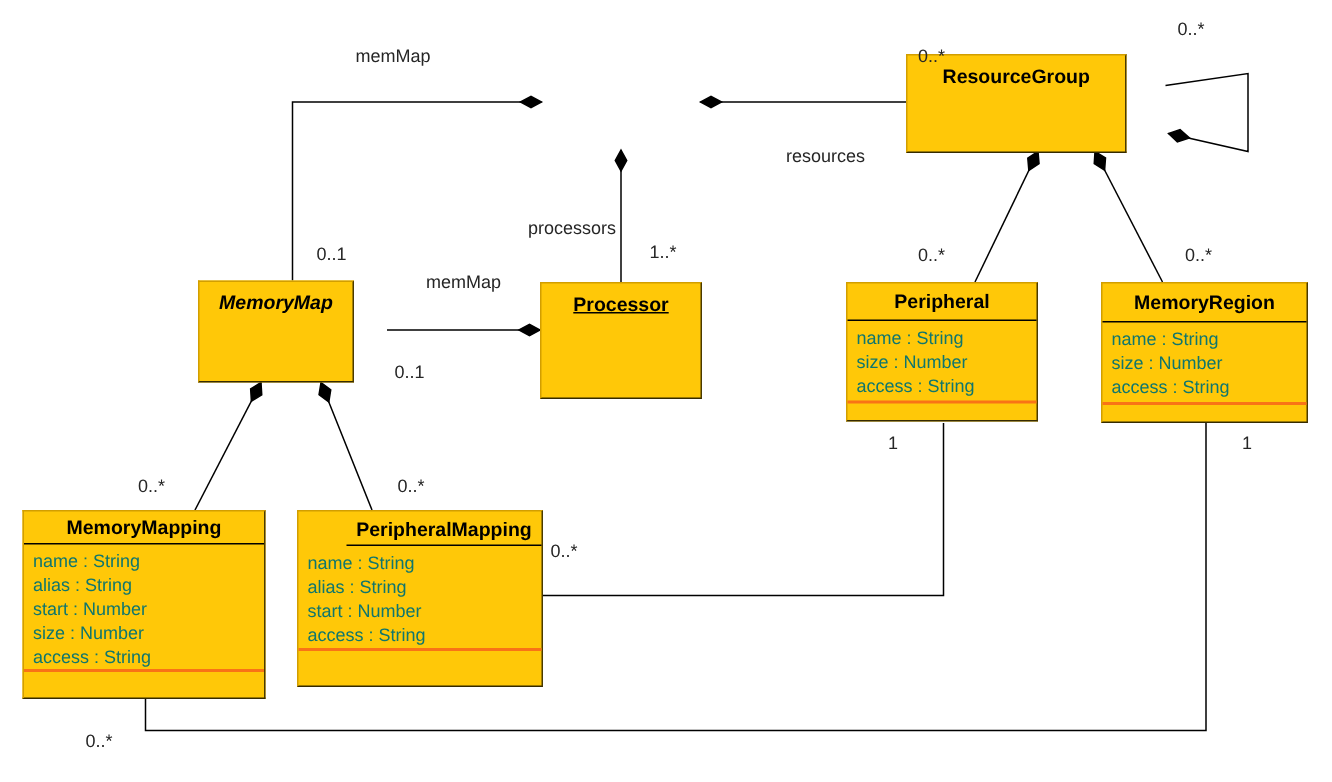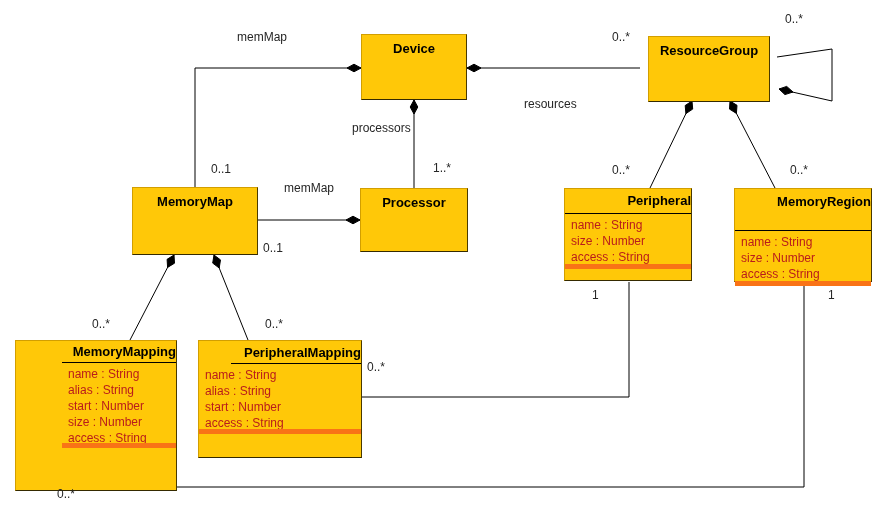--- a/index.html
+++ b/index.html
@@ -11,24 +11,24 @@
   svg.edges path{stroke:#000;stroke-width:1;fill:none;}
   svg.edges polygon{fill:#000;stroke:#000;}
   .uml-class{
     position:absolute;background:#FFC808;box-sizing:border-box;
     border:1px solid;border-color:#D29E00 #4A3A00 #352A00 #D29E00;
   }
   .uml-title{
     font-size:13px;font-weight:bold;color:#000;text-align:center;
     padding-top:6px;box-sizing:border-box;white-space:nowrap;overflow:hidden;
   }
-  .uml-title.cmp{padding-top:4px;border-bottom:1px solid #000;text-align:right;}
+  .uml-title.cmp{padding-top:4px;border-bottom:1px solid #000;}
   .uml-attrs{
-    box-sizing:border-box;border-bottom:5px solid #f97316;
-    padding:3px 2px 0 6px;font-size:12px;line-height:16px;color:#b91c1c;
+    box-sizing:border-box;border-bottom:2px solid #f97316;
+    padding:3px 2px 0 6px;font-size:12px;line-height:16px;color:#0f766e;
     overflow:hidden;white-space:nowrap;
   }
   .edge-label{
     position:absolute;font-size:12px;color:#262626;white-space:nowrap;
   }
 </style>
 </head>
 <body>
 
 <div class="canvas">
@@ -50,57 +50,54 @@
     <polygon points="481,68 474,64.2 467,68 474,71.8"></polygon>
     <polygon points="414,100 417.8,107 414,114 410.2,107"></polygon>
     <polygon points="346,220 353,216.2 360,220 353,223.8"></polygon>
     <polygon points="692,101 685.2,105.5 685.9,113.6 692.7,109.1"></polygon>
     <polygon points="730,101 729.5,109.1 736.4,113.4 737.0,105.3"></polygon>
     <polygon points="779,89 784.9,94.6 793,92 786.7,86.4"></polygon>
     <polygon points="174,255 167.1,259.3 167.6,267.4 174.5,263.2"></polygon>
     <polygon points="214,255 212.7,263.1 219.2,268 220.5,259.9"></polygon>
   </svg>
 
-  <div class="uml-class" style="left:361px;top:34px;width:106px;height:66px;">
-    <div class="uml-title">Device</div>
-  </div>
 
-  <div class="uml-class" style="left:648px;top:36px;width:122px;height:66px;">
+  <div class="uml-class" style="left:604px;top:36px;width:147px;height:66px;">
     <div class="uml-title">ResourceGroup</div>
   </div>
 
-  <div class="uml-class" style="left:132px;top:187px;width:126px;height:68px;">
+  <div class="uml-class" style="left:132px;top:187px;width:104px;height:68px;font-style:italic;">
     <div class="uml-title">MemoryMap</div>
   </div>
 
-  <div class="uml-class" style="left:360px;top:188px;width:108px;height:64px;">
+  <div class="uml-class" style="left:360px;top:188px;width:108px;height:78px;text-decoration:underline;">
     <div class="uml-title">Processor</div>
   </div>
 
   <div class="uml-class" style="left:564px;top:188px;width:128px;height:93px;">
     <div class="uml-title cmp" style="height:25px;">Peripheral</div>
     <div class="uml-attrs" style="height:55px;">
       <div>name : String</div>
       <div>size : Number</div>
       <div>access : String</div>
     </div>
     <div></div>
   </div>
 
   <div class="uml-class" style="left:734px;top:188px;width:138px;height:94px;">
-    <div class="uml-title cmp" style="height:42px;padding-top:5px;">MemoryRegion</div>
+    <div class="uml-title cmp" style="height:26px;padding-top:5px;">MemoryRegion</div>
     <div class="uml-attrs" style="height:55px;">
       <div>name : String</div>
       <div>size : Number</div>
       <div>access : String</div>
     </div>
     <div></div>
   </div>
 
-  <div class="uml-class" style="left:15px;top:340px;width:162px;height:151px;padding-left:46px;">
+  <div class="uml-class" style="left:15px;top:340px;width:162px;height:126px;">
     <div class="uml-title cmp" style="height:22px;padding-top:3px;">MemoryMapping</div>
     <div class="uml-attrs" style="height:85px;">
       <div>name : String</div>
       <div>alias : String</div>
       <div>start : Number</div>
       <div>size : Number</div>
       <div>access : String</div>
     </div>
     <div></div>
   </div>
@@ -114,21 +111,21 @@
       <div>access : String</div>
     </div>
     <div></div>
   </div>
 
   <div class="edge-label" style="left:237px;top:30px;">memMap</div>
   <div class="edge-label" style="left:211px;top:162px;">0..1</div>
   <div class="edge-label" style="left:524px;top:97px;">resources</div>
   <div class="edge-label" style="left:612px;top:30px;">0..*</div>
   <div class="edge-label" style="left:785px;top:12px;">0..*</div>
-  <div class="edge-label" style="left:352px;top:121px;">processors</div>
+  <div class="edge-label" style="left:352px;top:145px;">processors</div>
   <div class="edge-label" style="left:433px;top:161px;">1..*</div>
   <div class="edge-label" style="left:284px;top:181px;">memMap</div>
   <div class="edge-label" style="left:263px;top:241px;">0..1</div>
   <div class="edge-label" style="left:612px;top:163px;">0..*</div>
   <div class="edge-label" style="left:790px;top:163px;">0..*</div>
   <div class="edge-label" style="left:92px;top:317px;">0..*</div>
   <div class="edge-label" style="left:265px;top:317px;">0..*</div>
   <div class="edge-label" style="left:367px;top:360px;">0..*</div>
   <div class="edge-label" style="left:592px;top:288px;">1</div>
   <div class="edge-label" style="left:828px;top:288px;">1</div>

